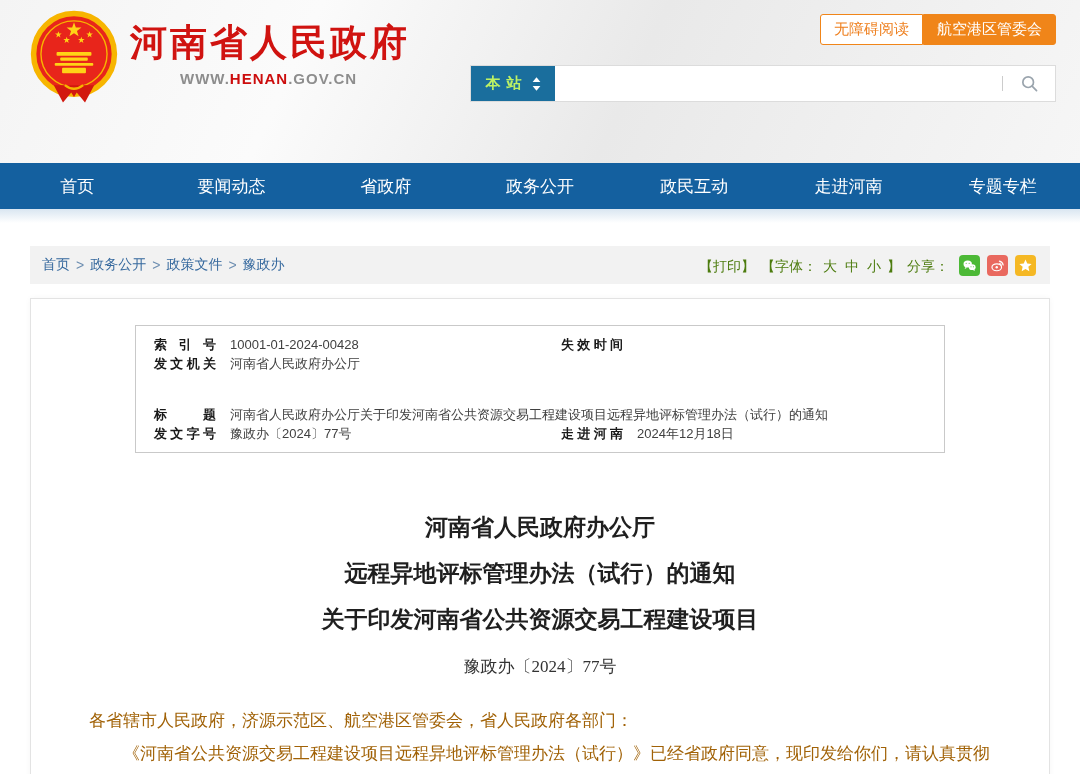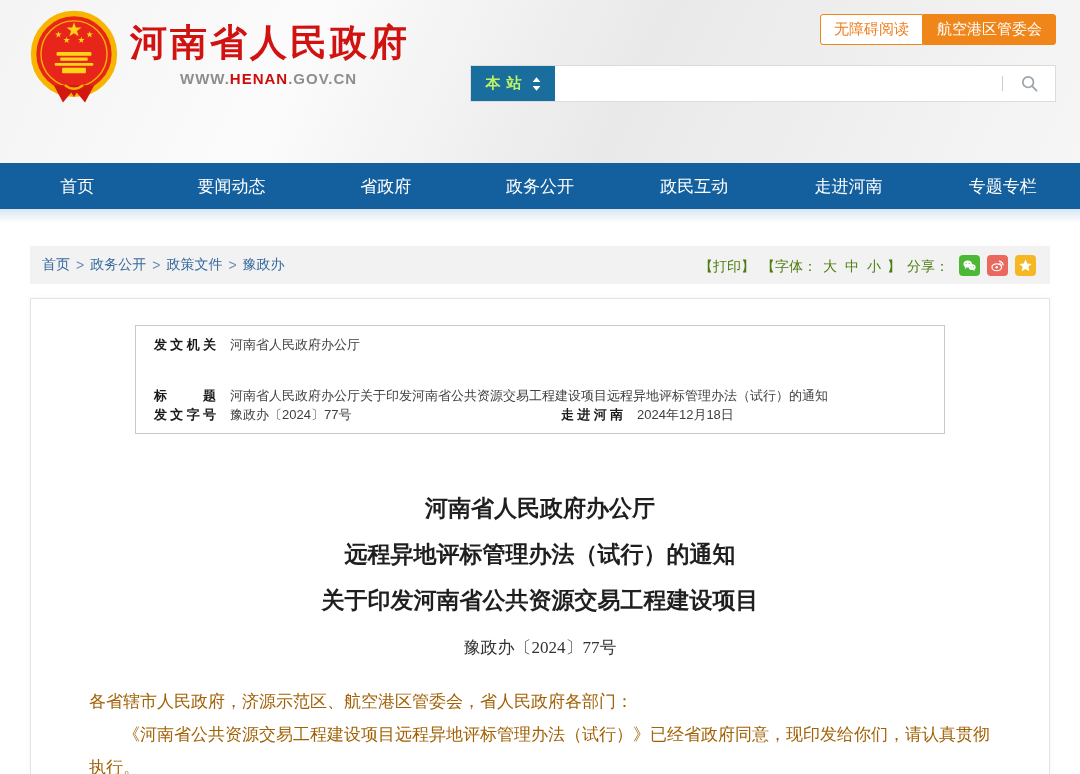--- a/index.html
+++ b/index.html
@@ -245,20 +245,30 @@
         </span>
       </span>
     </div>
   </div>
 
   <div class="content">
 
     <div class="meta">
       <div class="m-row">
         <div class="m-pair left">
+          <span class="m-label">索引号</span>
+          <span class="m-val">10001-01-2024-00428</span>
+        </div>
+        <div class="m-pair right">
+          <span class="m-label">失效时间</span>
+          <span class="m-val"></span>
+        </div>
+      </div>
+      <div class="m-row">
+        <div class="m-pair left">
           <span class="m-label">发文机关</span>
           <span class="m-val">河南省人民政府办公厅</span>
         </div>
       </div>
       <div class="m-row">
         <div class="m-pair wide">
           <span class="m-label">标题</span>
           <span class="m-val">河南省人民政府办公厅关于印发河南省公共资源交易工程建设项目远程异地评标管理办法（试行）的通知</span>
         </div>
       </div>

